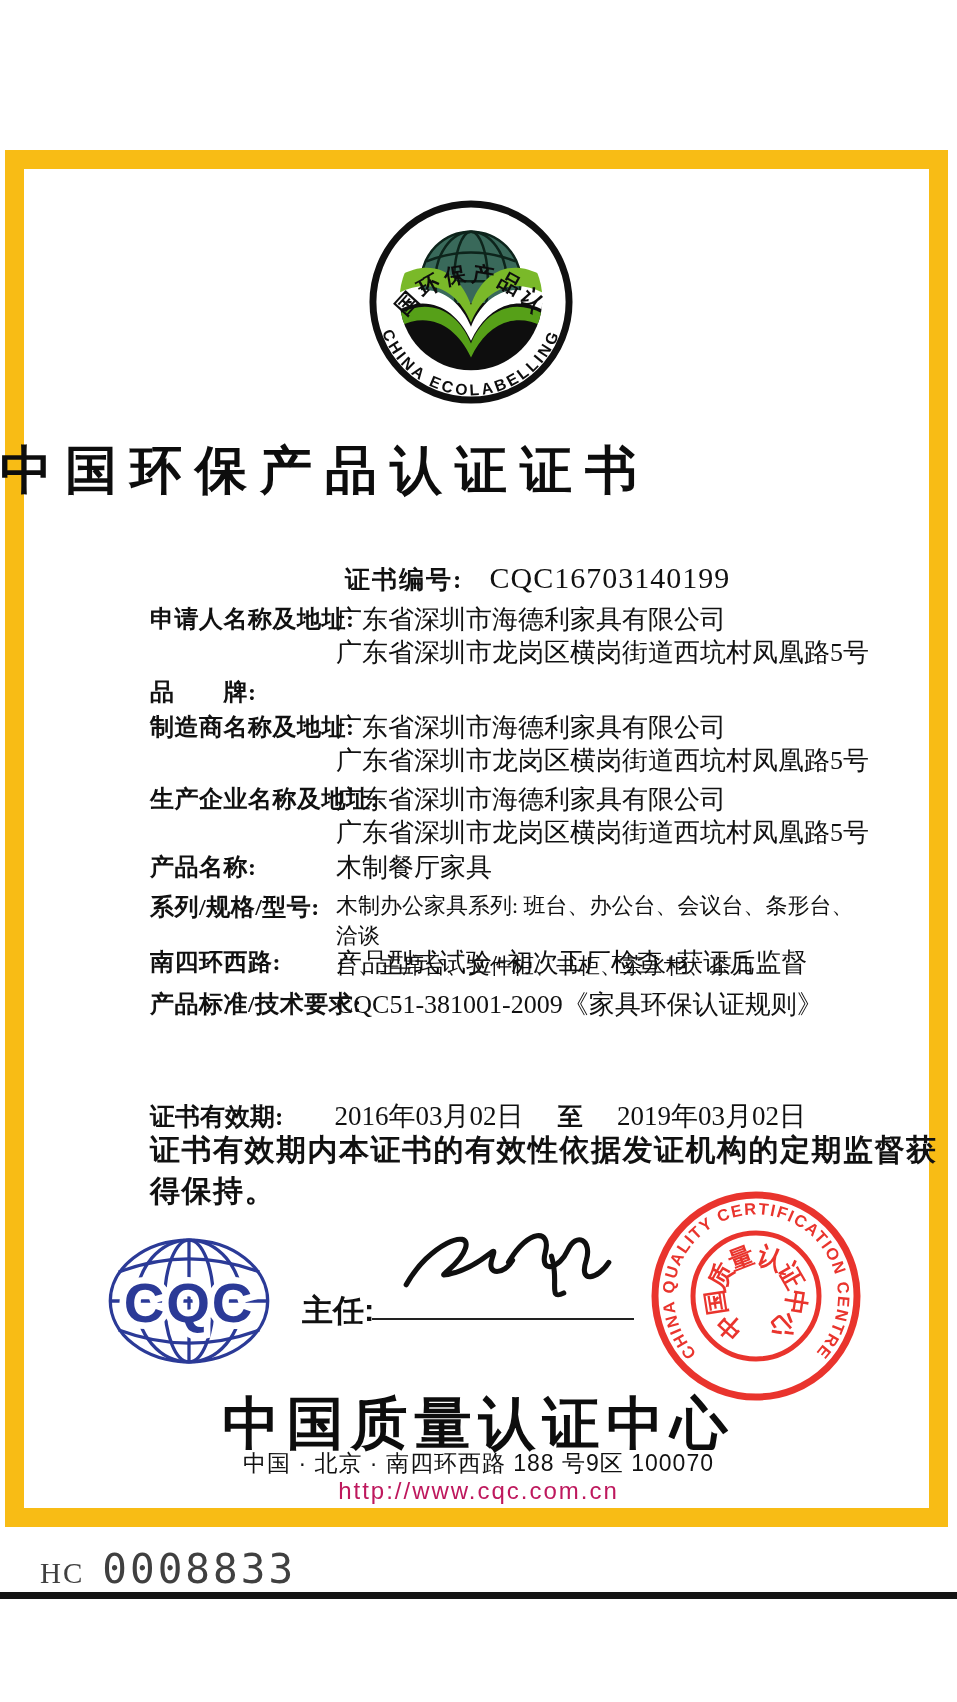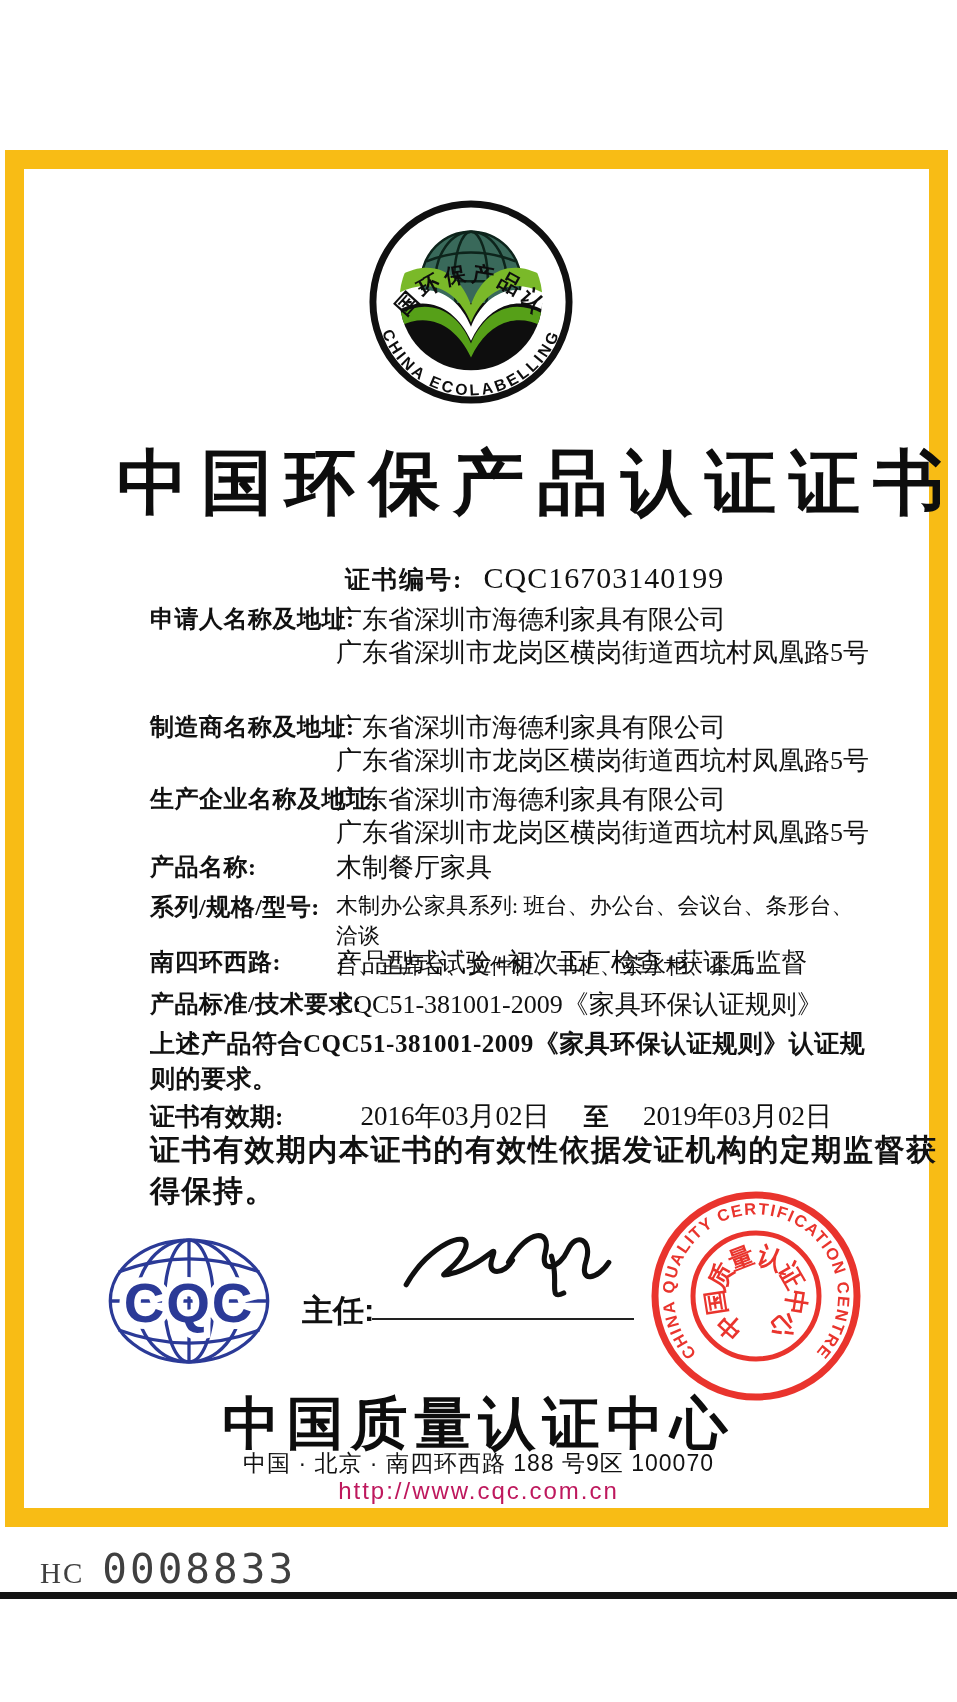--- a/index.html
+++ b/index.html
@@ -1,38 +1,38 @@
 <!DOCTYPE html>
 <html><head>
 <meta charset="utf-8">
 <style>
   html,body{margin:0;padding:0;background:#ffffff;}
   .page{position:relative;width:957px;height:1702px;background:#fff;overflow:hidden;
         font-family:"Liberation Serif","DejaVu Serif",serif;color:#111;}
   .frame{position:absolute;left:5px;top:150px;width:943px;height:1377px;
          border:19px solid #F8BC15;box-sizing:border-box;}
   .eco-logo{position:absolute;left:367px;top:198px;width:208px;height:208px;}
-  .cert-title{position:absolute;left:0;top:436px;width:100%;text-align:right;
-              font-size:71px;font-weight:bold;letter-spacing:13px;color:#0d0d0d;}
+  .cert-title{position:absolute;left:0;top:436px;width:100%;text-align:left;
+              font-size:52px;font-weight:bold;letter-spacing:13px;color:#0d0d0d;}
   .cert-no{position:absolute;left:345px;top:561px;font-size:25px;}
   .cert-no .lbl{font-weight:bold;letter-spacing:2px;}
-  .cert-no .val{font-size:30px;margin-left:14px;letter-spacing:1px;}
+  .cert-no .val{font-size:30px;margin-left:20px;letter-spacing:1px;}
   .field-row{position:absolute;left:150px;width:725px;display:flex;align-items:flex-start;}
   .flabel{flex:none;width:182px;font-weight:bold;font-size:24px;letter-spacing:0.5px;
           white-space:nowrap;padding-right:4px;line-height:32px;}
   .fvalue{font-size:26px;line-height:33px;}
   .fvalue .vline{display:block;}
   .r0{top:603px;} .r1{top:676px;} .r2{top:711px;} .r3{top:783px;}
   .r4{top:851px;} .r5{top:891px;} .r6{top:946px;} .r7{top:988px;}
   .r5 .fvalue{font-size:22px;line-height:30px;width:535px;}
   .statement{position:absolute;left:150px;top:1026px;width:718px;
              font-size:25px;font-weight:bold;line-height:35px;letter-spacing:0.5px;}
   .validity{position:absolute;left:150px;top:1098px;font-size:25px;}
   .validity .lbl{font-weight:bold;}
-  .validity .date{font-size:27px;margin-left:71px;}
+  .validity .date{font-size:27px;margin-left:45px;}
   .validity .to{font-weight:bold;margin:0 28px;}
   .validity .date2{font-size:27px;}
   .note{position:absolute;left:150px;top:1130px;font-size:30px;font-weight:bold;letter-spacing:1.5px;}
   .cqc-logo{position:absolute;left:100px;top:1230px;width:178px;height:142px;}
   .director{position:absolute;left:302px;top:1290px;font-size:31px;font-weight:bold;
             font-family:"Liberation Sans","DejaVu Sans",sans-serif;}
   .sign-line{position:absolute;left:372px;top:1318px;width:262px;border-top:2px solid #222;}
   .signature{position:absolute;left:398px;top:1222px;width:220px;height:95px;}
   .stamp{position:absolute;left:648px;top:1188px;width:216px;height:216px;opacity:0.93;}
   .footer-org{position:absolute;left:0;top:1386px;width:100%;text-align:center;
@@ -96,20 +96,26 @@
     <span class="val">CQC16703140199</span>
   </div>
 
   <div class="field-row r0">
     <span class="flabel">申请人名称及地址:</span>
     <span class="fvalue">
       <span class="vline">广东省深圳市海德利家具有限公司</span>
       <span class="vline">广东省深圳市龙岗区横岗街道西坑村凤凰路5号</span>
     </span>
   </div>
+  <div class="field-row r1">
+    <span class="flabel">品　　牌:</span>
+    <span class="fvalue">
+      <span class="vline"></span>
+    </span>
+  </div>
   <div class="field-row r2">
     <span class="flabel">制造商名称及地址:</span>
     <span class="fvalue">
       <span class="vline">广东省深圳市海德利家具有限公司</span>
       <span class="vline">广东省深圳市龙岗区横岗街道西坑村凤凰路5号</span>
     </span>
   </div>
   <div class="field-row r3">
     <span class="flabel">生产企业名称及地址:</span>
     <span class="fvalue">
@@ -136,21 +142,20 @@
       <span class="vline">产品型式试验+初次工厂检查+获证后监督</span>
     </span>
   </div>
   <div class="field-row r7">
     <span class="flabel">产品标准/技术要求:</span>
     <span class="fvalue">
       <span class="vline">CQC51-381001-2009《家具环保认证规则》</span>
     </span>
   </div>
 
-  <div class="statement">上述产品符合CQC51-381001-2009《家具环保认证规则》认证规则的要求。</div>
 
   <div class="validity">
     <span class="lbl">证书有效期:</span>
     <span class="date">2016年03月02日</span>
     <span class="to">至</span>
     <span class="date2">2019年03月02日</span>
   </div>
 
   <div class="note">证书有效期内本证书的有效性依据发证机构的定期监督获得保持。</div>
 

